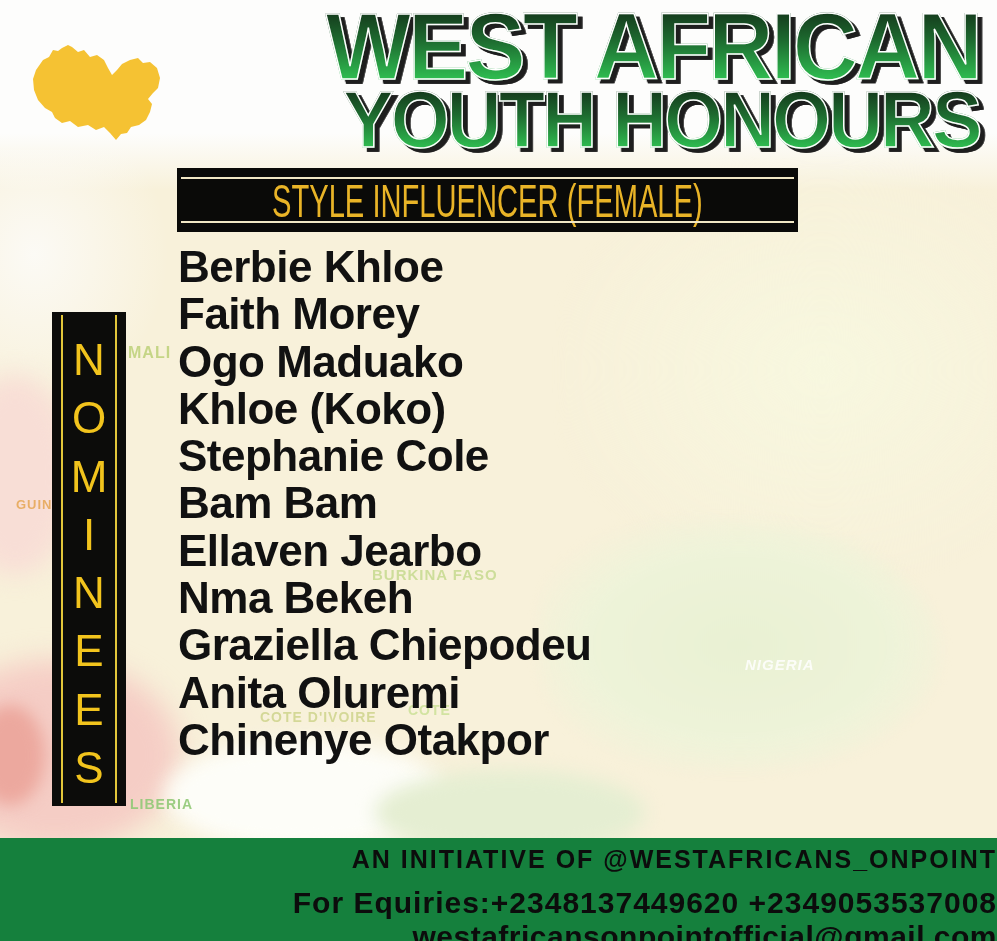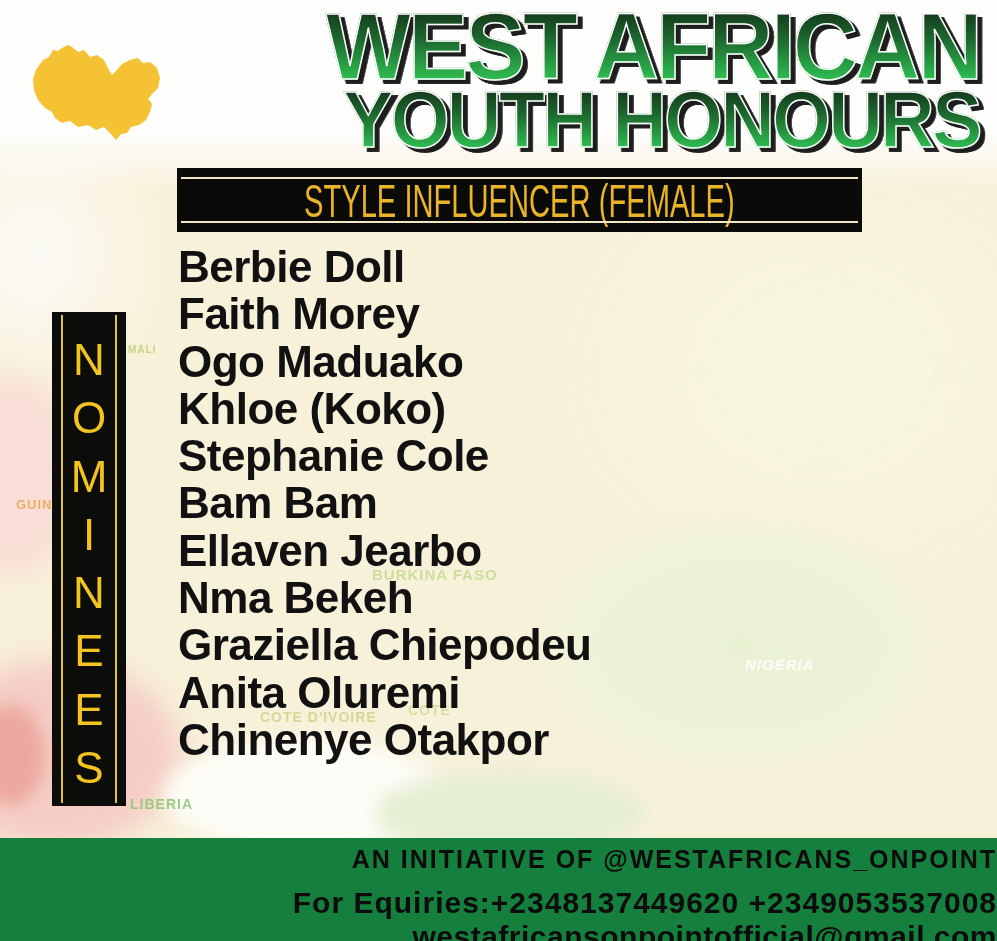--- a/index.html
+++ b/index.html
@@ -49,21 +49,21 @@
     left: 165px; top: 740px; width: 280px; height: 110px;
     background: #fdfdf8; filter: blur(10px); border-radius: 50%;
   }
   .bg-green-bottom {
     left: 375px; top: 770px; width: 270px; height: 85px;
     background: #e5eed2; filter: blur(9px); border-radius: 50%;
   }
   .bg-labels .bg-label {
     position: absolute; font-weight: bold; letter-spacing: 1px; white-space: nowrap;
   }
-  .bg-label:nth-of-type(1) { left: 128px; top: 344px; font-size: 10px; color: #b9cf72; opacity: .8; }  
+  .bg-label:nth-of-type(1) { left: 128px; top: 344px; font-size: 16px; color: #b9cf72; opacity: .8; }  
   .bg-label:nth-of-type(2) { left: 372px; top: 566px; font-size: 15px; color: #bfd785; opacity: .75; } 
   .bg-label:nth-of-type(3) { left: 745px; top: 656px; font-size: 15px; color: #ffffff; opacity: .85; font-style: italic; } 
   .bg-label:nth-of-type(4) { left: 408px; top: 702px; font-size: 14px; color: #c9e093; opacity: .8; }  
   .bg-label:nth-of-type(5) { left: 260px; top: 709px; font-size: 14px; color: #ccd287; opacity: .8; }  
   .bg-label:nth-of-type(6) { left: 130px; top: 796px; font-size: 14px; color: #92c977; opacity: .9; }  
   .bg-label:nth-of-type(7) { left: 16px;  top: 497px; font-size: 13px; color: #e5a34b; opacity: .8; }  
 
   
   .map-svg { position: absolute; left: 28px; top: 36px; width: 136px; height: 116px; }
 
@@ -86,21 +86,21 @@
       color: transparent;
       -webkit-text-stroke: 1.5px #ffffff;
       filter: drop-shadow(5px 4px 0px rgba(18,18,18,0.95));
     }
   }
   .title.line1 { font-size: 94px; }
   .title.line2 { font-size: 79px; margin-top: -6px; }
 
   
   .category-banner {
-    position: absolute; left: 177px; top: 168px; width: 685px; height: 64px;
+    position: absolute; left: 177px; top: 168px; width: 621px; height: 64px;
     background: #0a0a08;
     display: flex; align-items: center; justify-content: center;
   }
   .category-banner::before, .category-banner::after {
     content: ""; position: absolute; left: 4px; right: 4px; height: 2px; background: #f1e7c4;
   }
   .category-banner::before { top: 9px; }
   .category-banner::after  { bottom: 9px; }
   .category-text {
     font-size: 47px; color: #e9b427; white-space: nowrap;
@@ -185,21 +185,21 @@
       <span class="bar-letter">M</span>
       <span class="bar-letter">I</span>
       <span class="bar-letter">N</span>
       <span class="bar-letter">E</span>
       <span class="bar-letter">E</span>
       <span class="bar-letter">S</span>
     </aside>
 
   <ul class="nominees">
 
-  <li class="nominee">Berbie Doll</li>
+  <li class="nominee">Berbie Khloe</li>
       <li class="nominee">Faith Morey</li>
       <li class="nominee">Ogo Maduako</li>
       <li class="nominee">Khloe (Koko)</li>
       <li class="nominee">Stephanie Cole</li>
       <li class="nominee">Bam Bam</li>
       <li class="nominee">Ellaven Jearbo</li>
       <li class="nominee">Nma Bekeh</li>
       <li class="nominee">Graziella Chiepodeu</li>
       <li class="nominee">Anita Oluremi</li>
       <li class="nominee">Chinenye Otakpor</li>

